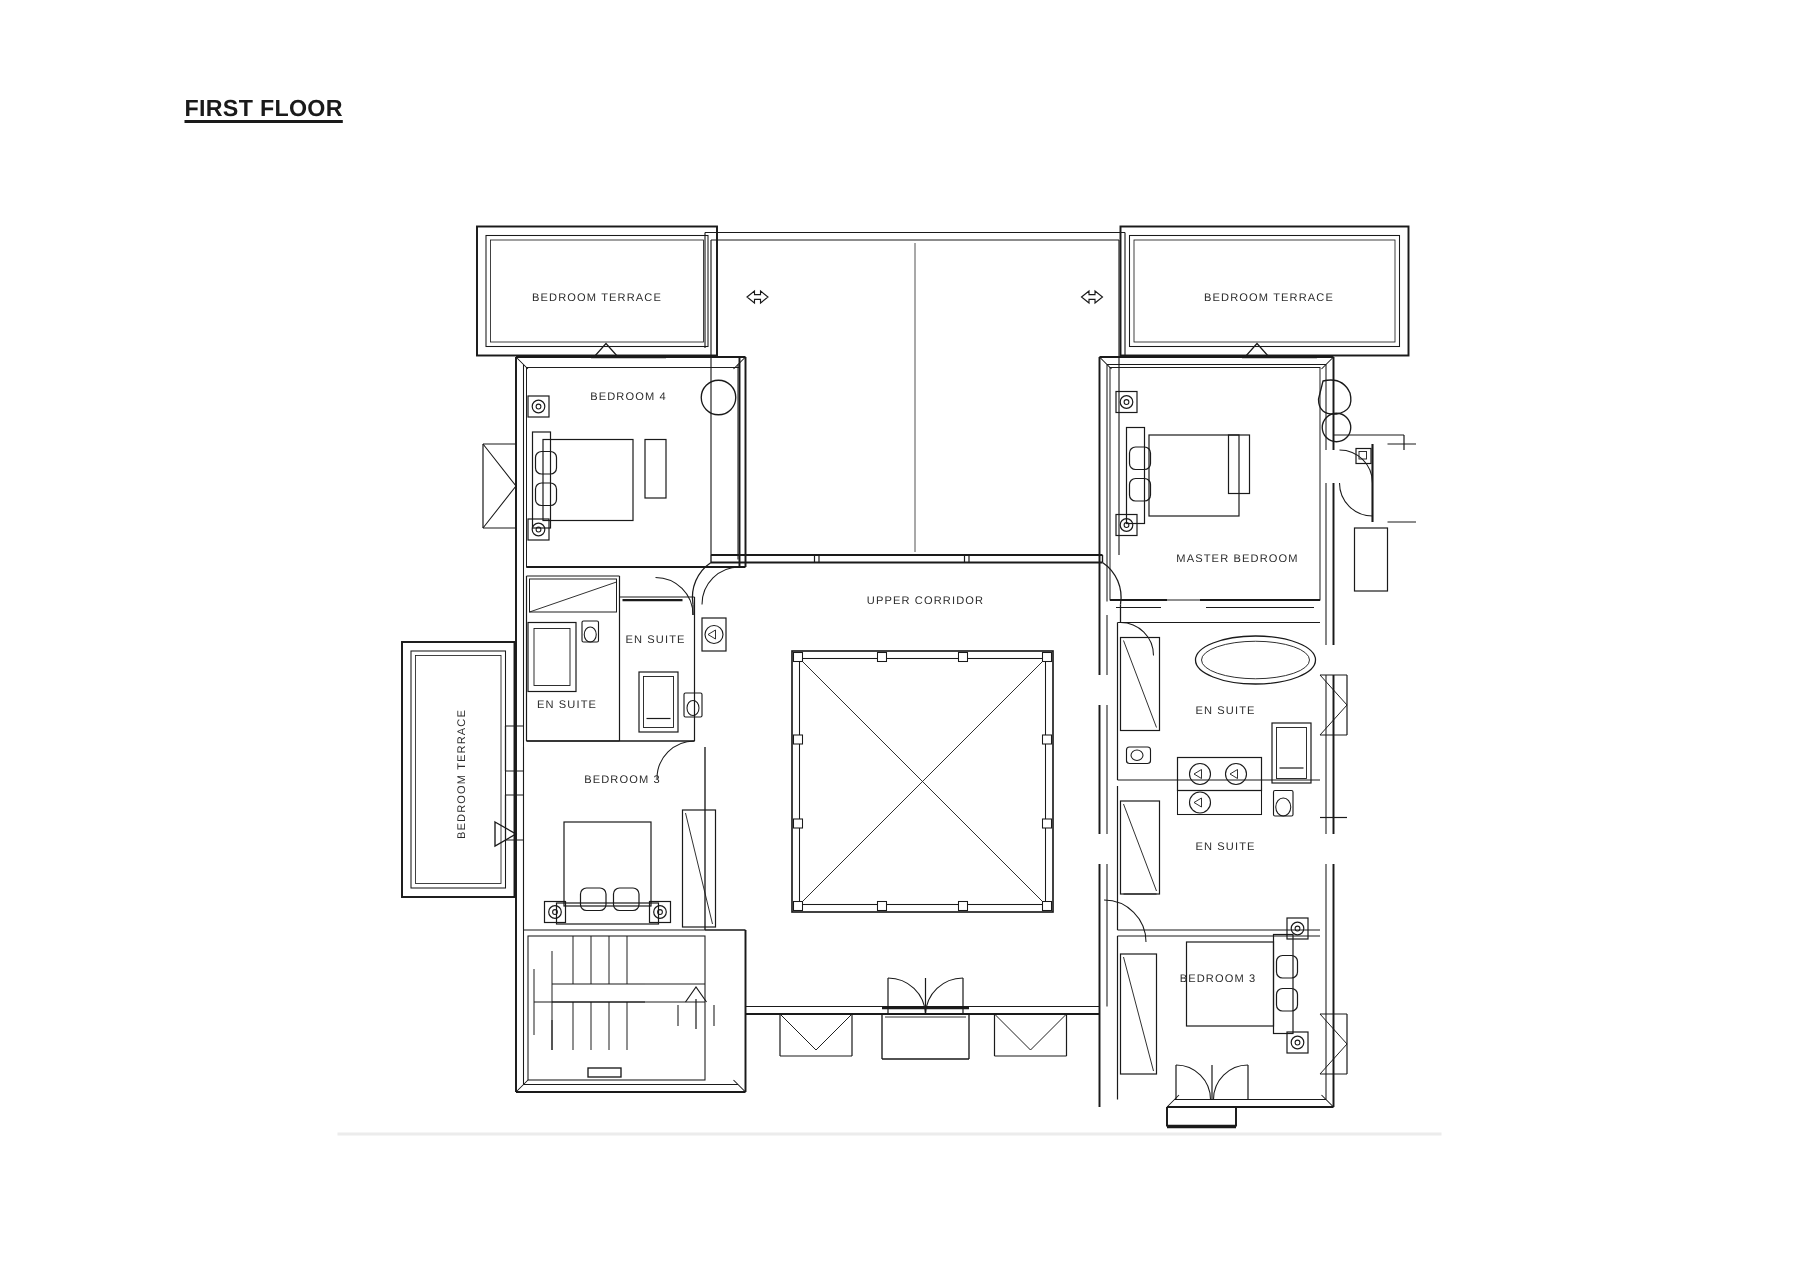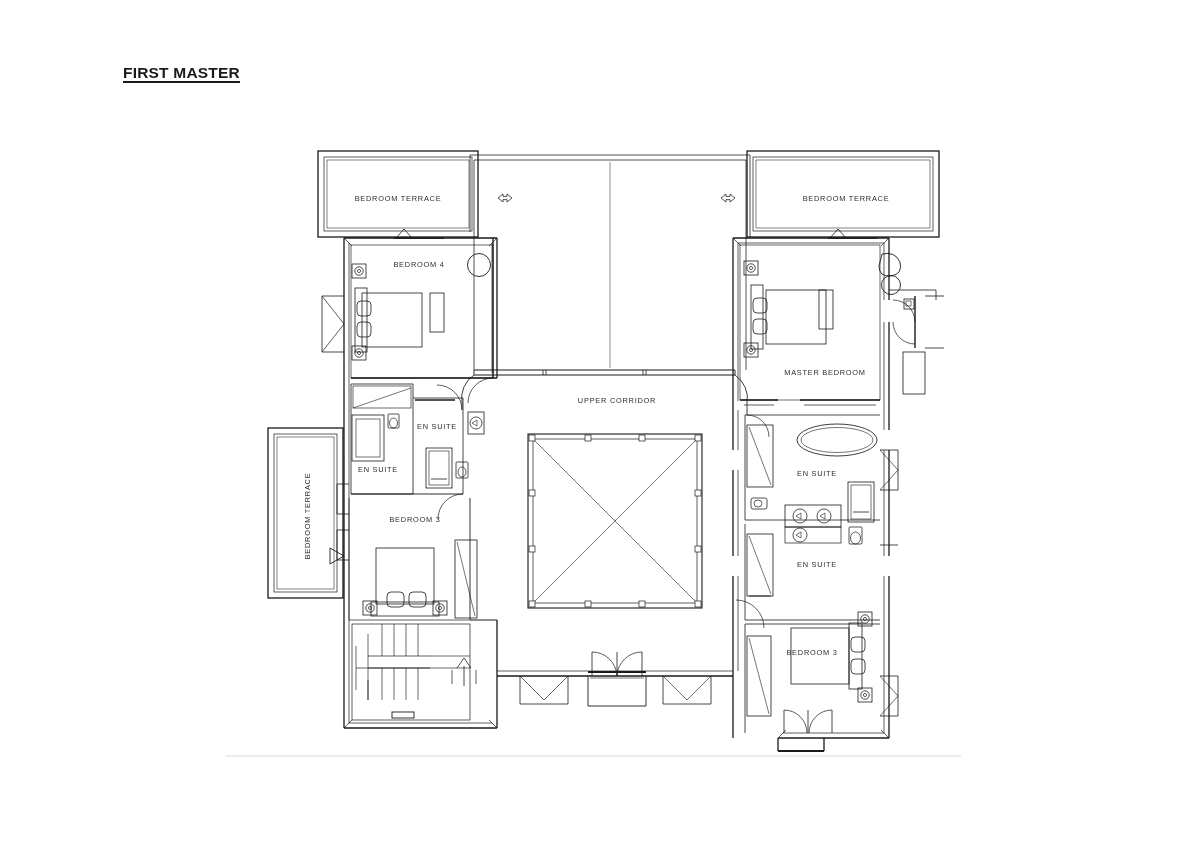--- a/index.html
+++ b/index.html
@@ -56,21 +56,21 @@
     width: 736px;
     height: 2px;
     background: #ececec;
   }
 </style>
 </head>
 <body>
 
 <div id="page">
 
-  <div id="page-title">FIRST MASTER</div>
+  <div id="page-title">FIRST FLOOR</div>
 
   <svg id="plan-svg" width="1200" height="848" viewBox="0 0 1200 848">
 
     <defs>
       <g id="door-arc-br">
         <path d="M0,0 L0,22 A22,22 0 0,0 22,0 Z" fill="none" stroke="#1a1a1a" stroke-width="0.7"></path>
       </g>
     </defs>
 
     <g fill="none" stroke="#1a1a1a" stroke-width="0.8" shape-rendering="geometricPrecision">

